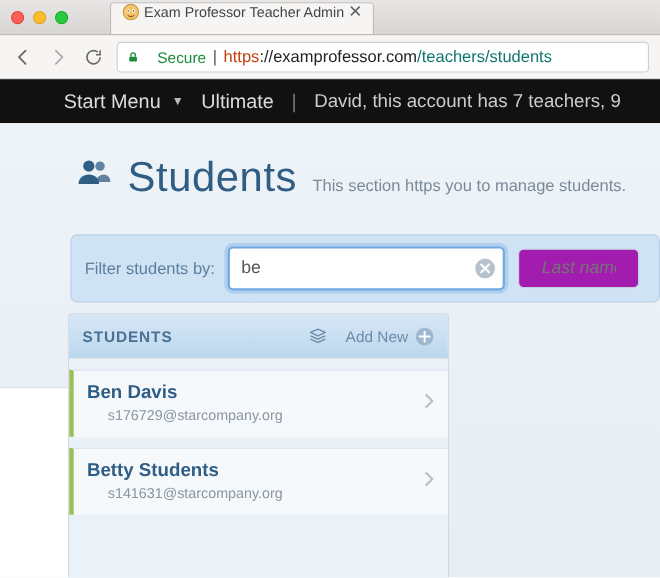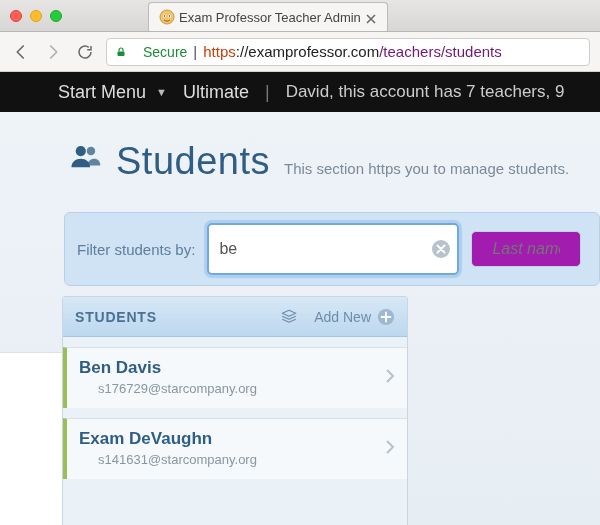--- a/index.html
+++ b/index.html
@@ -5,34 +5,34 @@
   * { box-sizing: border-box; margin: 0; padding: 0; font-family: -apple-system, "Helvetica Neue", Arial, sans-serif; }
   html, body { width: 600px; height: 525px; overflow: hidden; background: #fff; }
   .dot { width: 12px; height: 12px; border-radius: 50%; }
   .dot.red { background: #ff5f56; border: 1px solid #e0443e; }
   .dot.yellow { background: #ffbd2e; border: 1px solid #dea123; }
   .dot.green { background: #27c93f; border: 1px solid #1aab29; }
 
   
   .tabstrip { height: 32px; display: flex; align-items: flex-end; padding-left: 100px; background: linear-gradient(#e8e6e4,#d8d6d4); border-bottom: 1px solid #b8b6b4; position: relative; }
   .tabstrip .traffic { position: absolute; left: 0; top: 0; height: 32px; display: flex; align-items: center; gap: 8px; padding-left: 10px; }
-  .tab { background: #f6f5f4; border: 1px solid #bdbbb9; border-bottom: none; border-top-left-radius: 4px; border-top-right-radius: 4px; height: 29px; display: flex; align-items: center; padding: 0 10px; gap: 4px; min-width: 240px; max-width: 260px; margin-left: 48px; }
+  .tab { background: #f6f5f4; border: 1px solid #bdbbb9; border-bottom: none; border-top-left-radius: 4px; border-top-right-radius: 4px; height: 29px; display: flex; padding: 0 10px; gap: 4px; min-width: 240px; max-width: 260px; }
   .favicon { width: 16px; height: 16px; }
   .tabtitle { font-size: 13px; color: #444; white-space: nowrap; overflow: hidden; text-overflow: ellipsis; flex: 1; }
   .tabclose { width: 12px; height: 12px; color: #666; }
 
   
   .toolbar { height: 40px; display: flex; align-items: center; gap: 10px; padding: 0 10px; border-bottom: 1px solid #d4d2d0; background: #f6f5f4; }
   .navbtn { width: 22px; height: 22px; color: #6a6866; display: flex; align-items: center; justify-content: center; cursor: pointer; }
   .addr { flex: 1; height: 28px; border: 1px solid #d0cecb; border-radius: 4px; background: #fff; display: flex; align-items: center; padding: 0 8px; gap: 6px; font-size: 15px; overflow: hidden; white-space: nowrap; }
   .secure { color: #1a8c3a; font-size: 14px; display: flex; align-items: center; gap: 16px; }
   .urlsep { color: #555; }
   .https { color: #c2410c; }
   .uhost { color: #222; }
-  .upath { color: #701a75; }
+  .upath { color: #0f766e; }
 
   
   .blackbar { background: #111; color: #ddd; height: 40px; display: flex; align-items: center; padding: 0 0 0 58px; font-size: 18px; gap: 16px; white-space: nowrap; overflow: hidden; }
   .blackbar .sep { color: #777; }
   .sm { display: flex; align-items: center; gap: 10px; cursor: pointer; }
   .sm .tri { font-size: 11px; color: #bbb; }
   .msg { color: #ccc; font-size: 17px; }
 
   
   .page { position: relative; height: calc(525px - 32px - 40px - 40px); background: linear-gradient(#eef3f8,#e6edf3); }
@@ -40,21 +40,21 @@
   .content { position: relative; margin-left: 62px; height:100%; }
 
   .heading { display: flex; align-items: baseline; gap: 14px; padding: 28px 0 10px 6px; white-space:nowrap; }
   .h1 { color: #2f5d84; font-size: 38px; font-weight: 400; letter-spacing: .5px; }
   .hicon { width: 34px; height: 34px; }
   .subtitle { color: #7b8a98; font-size: 15px; }
 
   .filterbox { background: #cfe3f5; border: 1px solid #b9d1e8; border-radius: 6px; padding: 10px 12px; display: flex; align-items: center; gap: 12px; margin: 19px 0 0 2px; }
   .flabel { color: #5e7e9c; font-size: 15px; }
   .tinput-wrap { position: relative; }
-  .tinput { height: 52px; border: 2px solid #6fa9df; border-radius: 5px; background: #fff; padding: 0 34px 0 10px; font-size: 16px; color: #555; box-shadow: 0 0 0 3px rgba(111,169,223,.35); width: 252px; }
+  .tinput { height: 40px; border: 2px solid #6fa9df; border-radius: 5px; background: #fff; padding: 0 34px 0 10px; font-size: 16px; color: #555; box-shadow: 0 0 0 3px rgba(111,169,223,.35); width: 252px; }
   .clear { position: absolute; right: 8px; top: 50%; transform: translateY(-50%); width: 20px; height: 20px; color: #b8c2cc; cursor: pointer; }
   .ln { height: 36px; width: 110px; border: 1px solid #c6d3df; border-radius: 5px; background: #a21caf; padding: 0 20px; font-size: 16px; color: #aab6c1; font-style: italic; }
 
   .panel { margin-top: 10px; width: 346px; border: 1px solid #c7d6e4; border-radius: 3px; background: #eaf1f7; }
   .panelhdr { background: linear-gradient(#d7e8f6,#bcd7ee); border-bottom: 1px solid #aac4dc; height: 40px; display: flex; align-items: center; padding: 0 12px; }
   .ptitle { color: #4a7093; font-weight: 700; font-size: 14px; letter-spacing: .8px; }
   .stack { margin-left: auto; width: 18px; height: 18px; color: #6e8da9; }
   .addnew { display: flex; align-items: center; gap: 6px; color: #6e8da9; font-size: 14px; margin-left: 16px; cursor: pointer; }
   .addnew .plus { width: 18px; height: 18px; }
 
@@ -190,21 +190,21 @@
         <div class="panelgap"></div>
         <div class="row">
           <div class="rname">Ben Davis</div>
           <div class="remail">s176729@starcompany.org</div>
           <span class="chev"><svg width="10" height="14" viewBox="0 0 10 14">
                 <path d="M2 1l6 6-6 6" fill="none" stroke="currentColor" stroke-width="2"></path>
               </svg></span>
         </div>
         <div class="panelgap"></div>
         <div class="row">
-          <div class="rname">Exam DeVaughn</div>
+          <div class="rname">Betty Students</div>
           <div class="remail">s141631@starcompany.org</div>
           <span class="chev"><svg width="10" height="14" viewBox="0 0 10 14">
                 <path d="M2 1l6 6-6 6" fill="none" stroke="currentColor" stroke-width="2"></path>
               </svg></span>
         </div>
       </div>
     </div>
   </div>
 </div>
 

